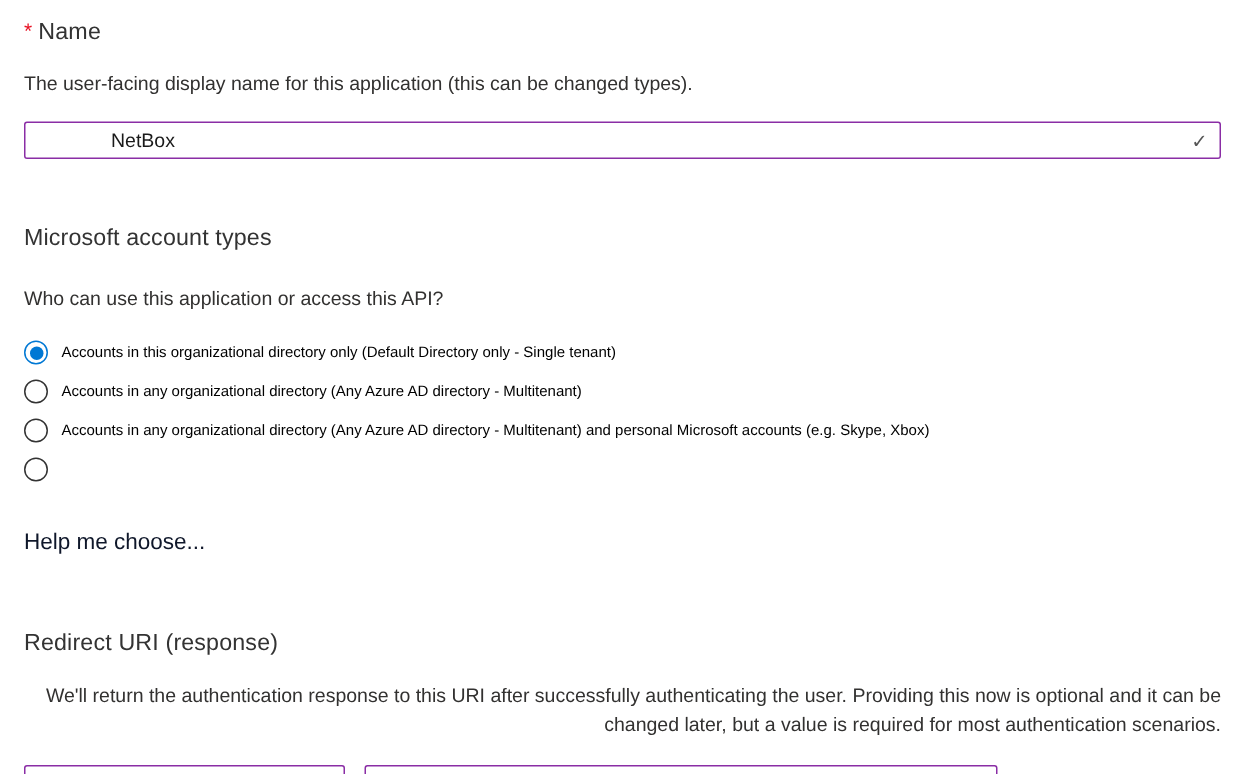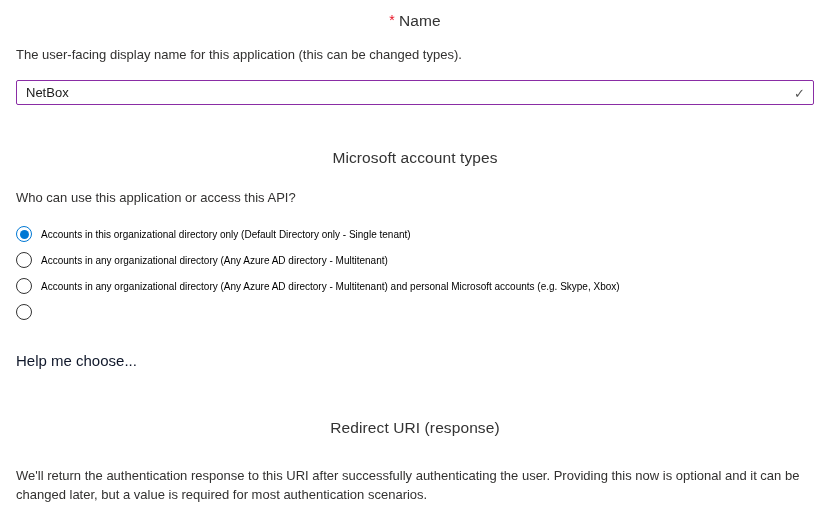--- a/index.html
+++ b/index.html
@@ -10,21 +10,20 @@
     color: #323130;
     overflow: hidden;
   }
   .page { padding: 12px 15px 0 16px; }
 
   .section-title {
     font-size: 15.5px;
     font-weight: 400;
     color: #333333;
     letter-spacing: 0.1px;
-    text-align: center;
   }
   .required-marker {
     color: #e81123;
     margin-right: 4px;
     font-size: 14px;
     vertical-align: 1px;
   }
   .desc-text {
     font-size: 13px;
     color: #323130;
@@ -36,21 +35,21 @@
   
   .field-box {
     position: relative;
     border: 1px solid #8a2da5;
     border-radius: 2px;
     height: 25px;
     background: #fff;
     display: flex;
     align-items: center;
   }
-  .name-field { margin-top: 16px; width: 798px; }
+  .name-field { margin-top: 16px; width: 798px; padding-left: 48px; }
   .field-box input {
     border: none;
     outline: none;
     background: transparent;
     font-family: "Liberation Sans", "DejaVu Sans", sans-serif;
     font-size: 13px;
     color: #1a1a1a;
     flex: 1;
     padding: 0 24px 0 9px;
     height: 100%;
@@ -101,21 +100,21 @@
     display: inline-block;
     margin-top: 27px;
     font-size: 15px;
     color: #0f172a;
     text-decoration: none;
     cursor: pointer;
   }
 
   
   .redirect-section { margin-top: 49px; }
-  .redirect-desc { margin-top: 29px; max-width: 800px; }
+  .redirect-desc { margin-top: 16px; max-width: 800px; text-align: right; }
   .uri-row {
     margin-top: 18px;
     display: flex;
     align-items: center;
     gap: 13px;
   }
   .platform-select {
     width: 214px;
     height: 25px;
     border: 1px solid #8a2da5;

